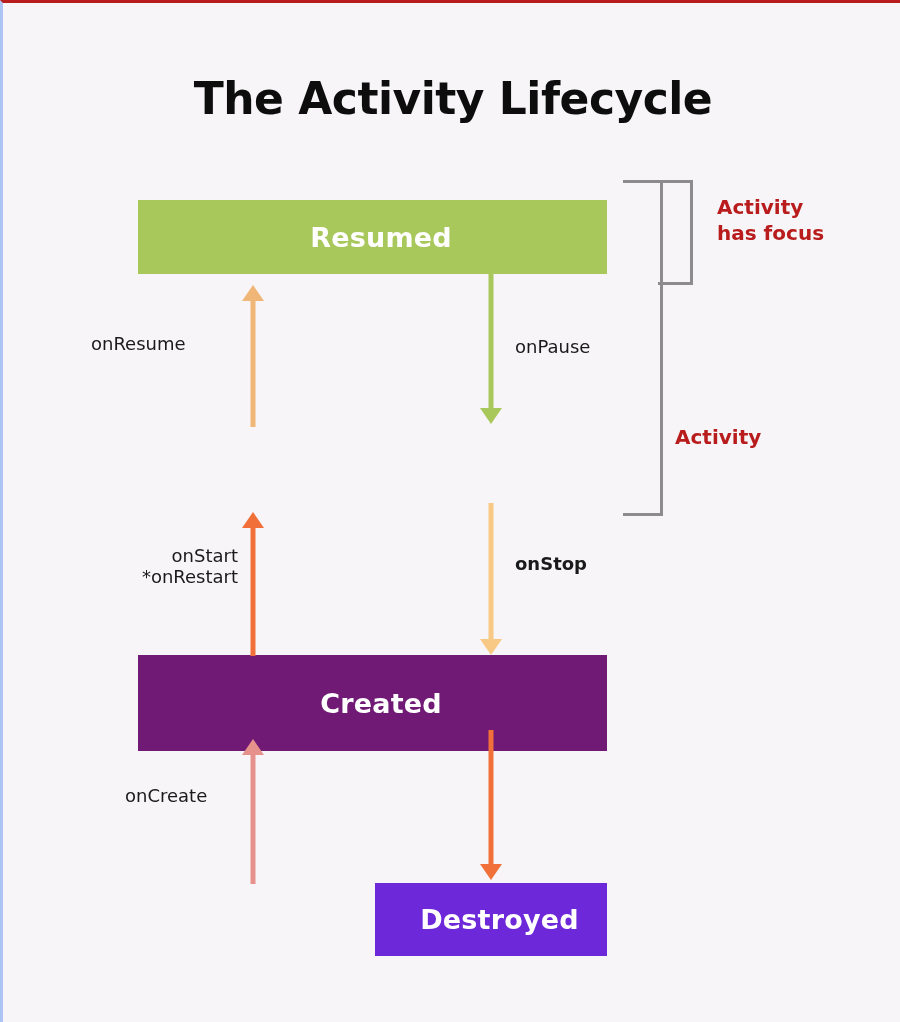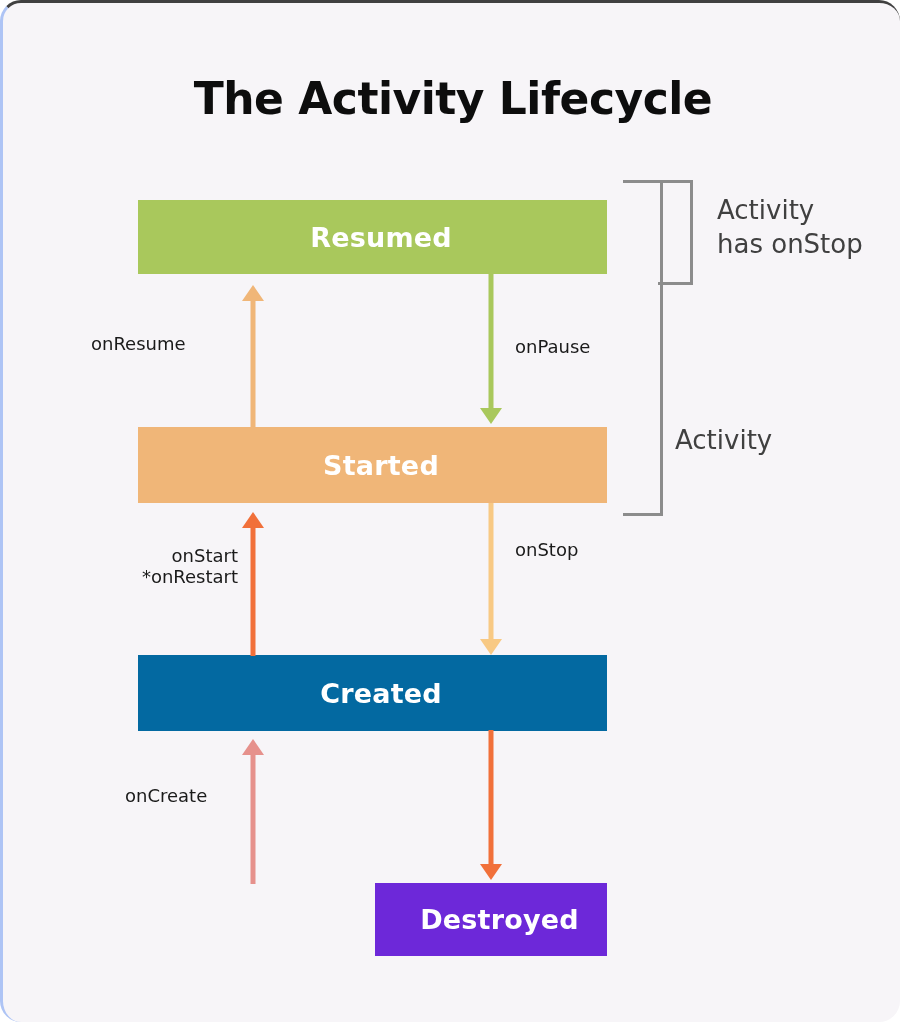--- a/index.html
+++ b/index.html
@@ -6,26 +6,25 @@
   html, body {
     margin: 0;
     padding: 0;
     background: #ffffff;
   }
   #page {
     position: relative;
     width: 900px;
     height: 1022px;
     background: #f7f5f8;
-    border-top: 3px solid #404040;
+    border-top: 3px solid #b91c1c;
     border-left: 3px solid #aec4f5;
     box-sizing: border-box;
     overflow: hidden;
     font-family: "DejaVu Sans", "Liberation Sans", sans-serif;
-    border-radius: 21px;
   }
 
   
   #title {
     position: absolute;
     left: 0;
     top: 72px;
     width: 900px;
     text-align: center;
     font-family: "DejaVu Sans", "Liberation Sans", sans-serif;
@@ -45,21 +44,21 @@
     color: #ffffff;
     font-family: "DejaVu Sans", "Liberation Sans", sans-serif;
     font-weight: bold;
     font-size: 27px;
     letter-spacing: 0.2px;
     box-sizing: border-box;
     padding-left: 17px;
   }
   #box-resumed     { left:135px; top:197px;  width:469px; height:74px; background:#a9c85c; }
   #box-started     { left:135px; top:424px;  width:469px; height:76px; background:#f0b678; }
-  #box-created     { left:135px; top:652px;  width:469px; height:76px; background:#0369a1; }
+  #box-created     { left:135px; top:652px;  width:469px; height:96px; background:#701a75; }
   #box-initialized { left:135px; top:880px;  width:230px; height:73px; background:#e6918c; }
   #box-destroyed   { left:372px; top:880px;  width:232px; height:73px; background:#6d28d9; }
 
   
   .arrow { position: absolute; }
   .arrow .shaft {
     position: absolute;
     left: 50%;
     transform: translateX(-50%);
     width: 5px;
@@ -115,62 +114,60 @@
     font-size: 18px;
     color: #1a1a1a;
     line-height: 1.18;
     white-space: nowrap;
   }
 
   #label-onresume  { right:661px; top:330px; width:auto; left:auto; }
   #label-onresume  { left:88px;  top:330px; }
   #label-onpause   { left:512px; top:333px; }
   #label-onstart   { left:50px;  top:542px; width:185px; text-align:right; }
-  #label-onstop    { left:512px; top:536px; }
+  #label-onstop    { left:512px; top:550px;font-weight:bold; }
   #label-oncreate  { left:106px; top:782px;margin-left:16px; }
   #label-ondestroy { left:512px; top:782px; }
 
   
   .bracket {
     position: absolute;
     border: 3px solid #8c8c8c;
     border-left: none;
     box-sizing: border-box;
     background: transparent;
   }
   
   #bracket-visible { left:620px; top:177px; width:40px; height:336px; }
   
   #bracket-focus   { left:655px; top:177px; width:35px; height:105px; }
 
   .bracket-label {
     position: absolute;
     font-family: "DejaVu Sans", "Liberation Sans", sans-serif;
-    font-size: 26px;
-    color: #404040;
+    font-size: 20px;
+    color: #b91c1c;
     line-height: 1.3;
     white-space: nowrap;
+    font-weight: bold;
   }
   #label-has-focus  { left:714px; top:191px; }
   #label-is-visible { left:672px; top:421px; }
 </style>
 </head>
 <body>
 
 <div id="page">
 
   <div id="title">The Activity Lifecycle</div>
 
   <div class="state-box" id="box-resumed">
     <span>Resumed</span>
   </div>
 
-  <div class="state-box" id="box-started">
-    <span>Started</span>
-  </div>
 
   <div class="state-box" id="box-created">
     <span>Created</span>
   </div>
 
 
   <div class="state-box" id="box-destroyed">
     <span>Destroyed</span>
   </div>
 
@@ -216,20 +213,20 @@
   <div class="edge-label" id="label-onstop">onStop</div>
 
   <div class="edge-label" id="label-oncreate">onCreate</div>
 
 
   <div class="bracket" id="bracket-visible"></div>
   <div class="bracket" id="bracket-focus"></div>
 
   <div class="bracket-label" id="label-has-focus">
     <div>Activity</div>
-    <div>has onStop</div>
+    <div>has focus</div>
   </div>
 
   <div class="bracket-label" id="label-is-visible">
     <div>Activity</div>
   </div>
 
 </div>
 
 </body></html>

